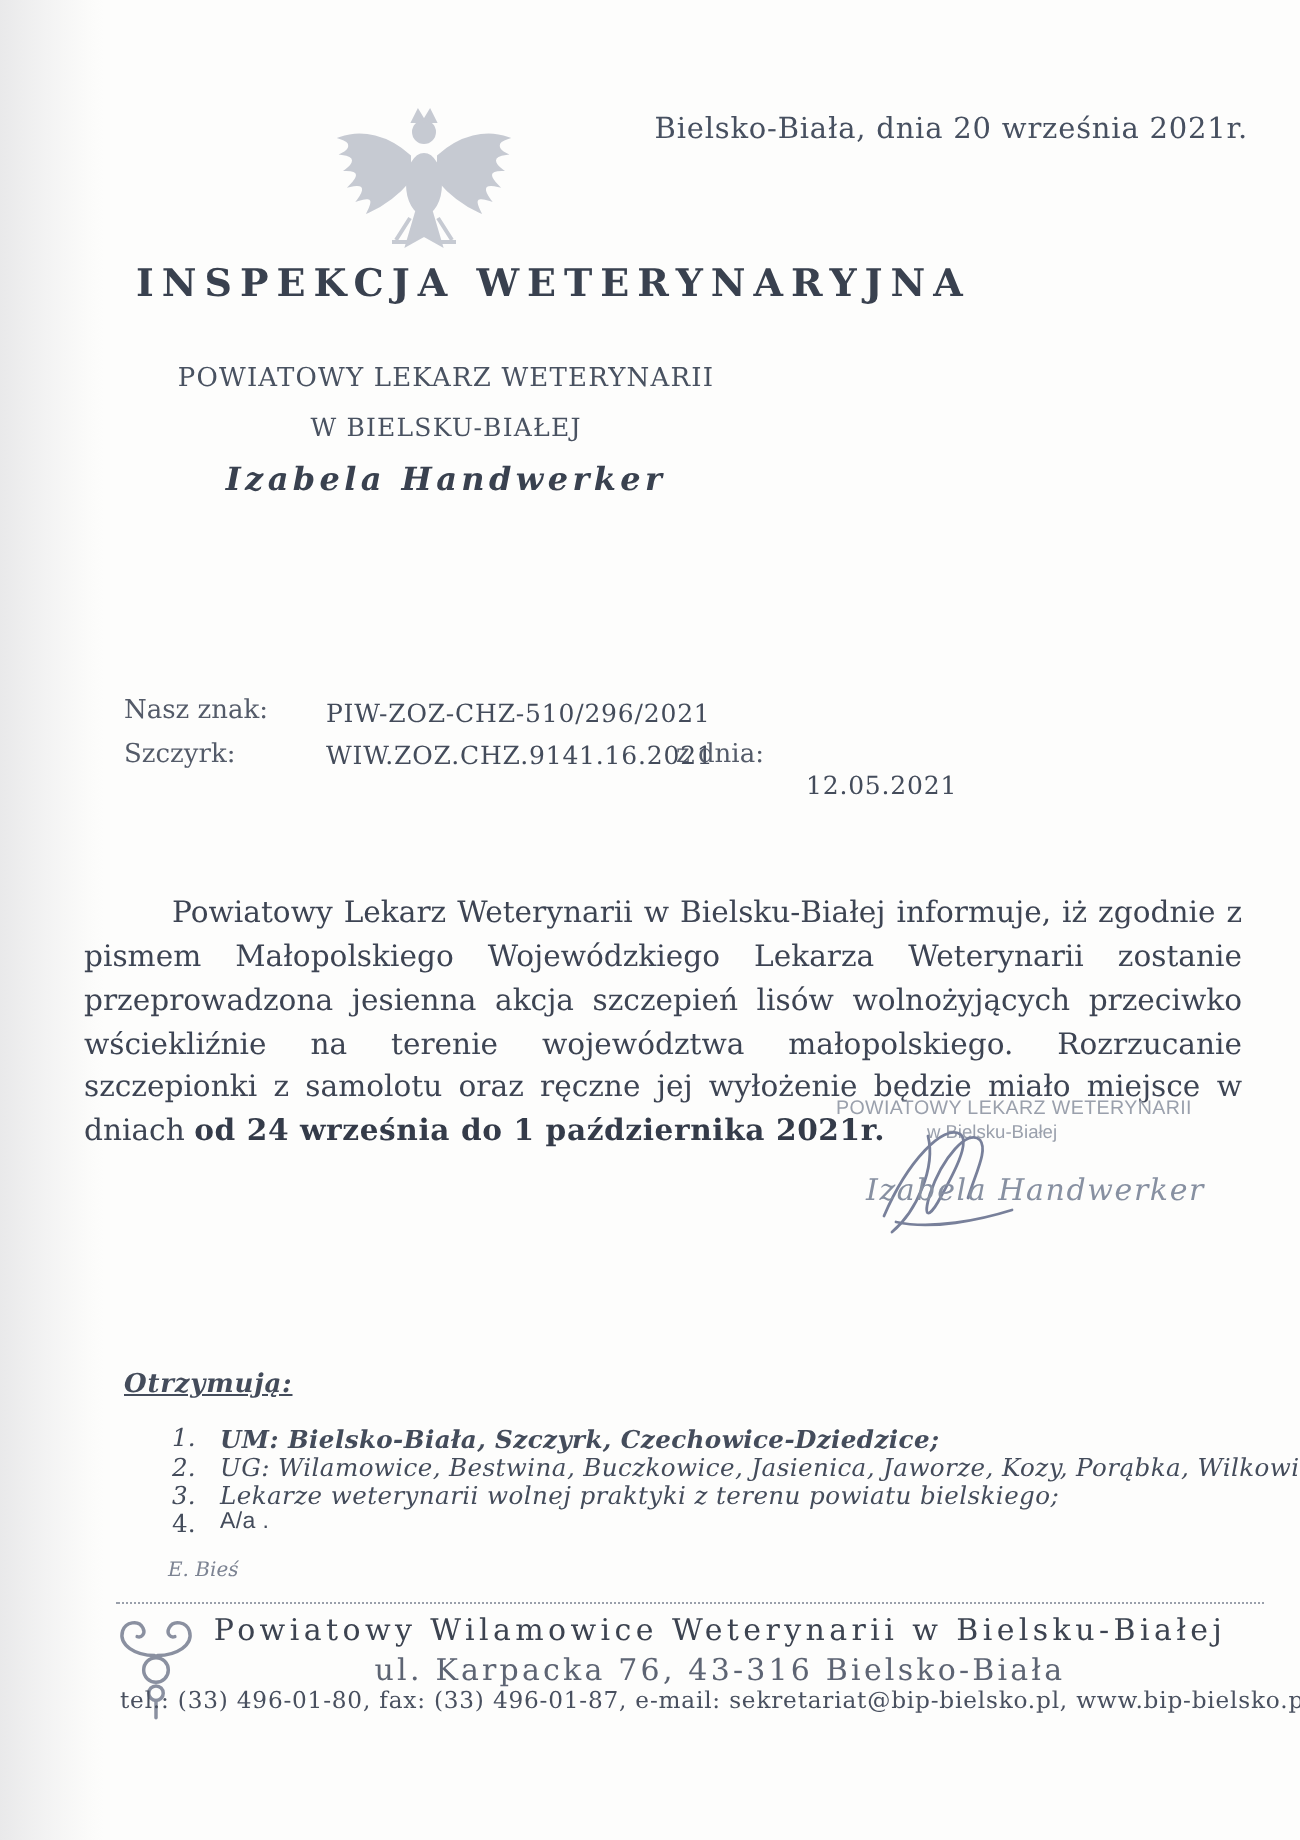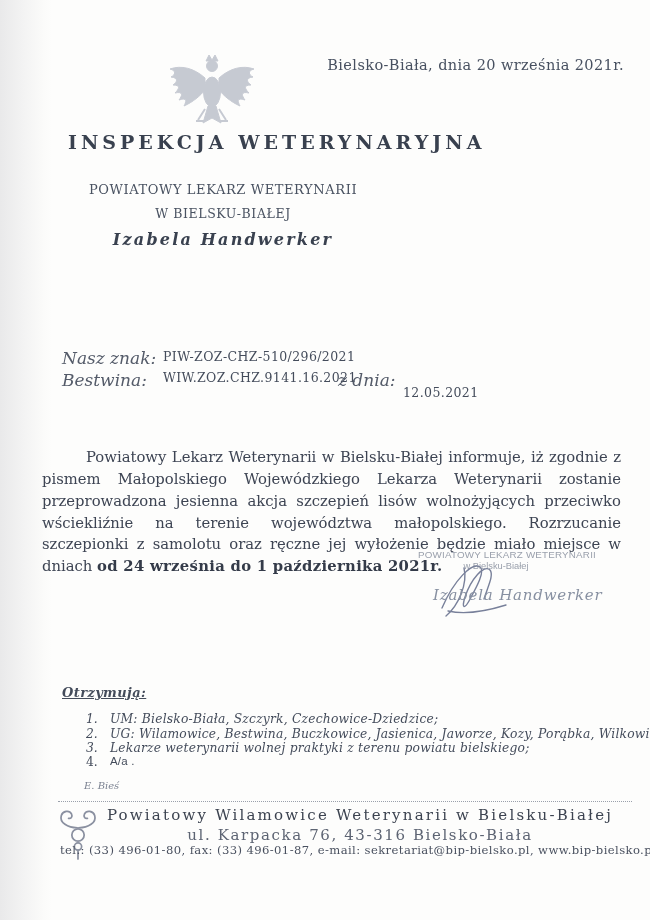--- a/index.html
+++ b/index.html
@@ -9,21 +9,21 @@
     background:linear-gradient(90deg,#e9e9ea 0%,#f3f3f3 45%,#fbfbfa 85%,#fdfdfc 100%);}
   .abs{position:absolute;}
   .date-line{top:57px;right:26px;font-size:14.5px;letter-spacing:0.4px;color:#475060;}
   .eagle{left:162px;top:52px;width:100px;height:84px;opacity:.72;filter:blur(.3px);}
   .org-title{left:68px;top:131px;font-size:19px;font-weight:bold;letter-spacing:4px;color:#39414f;}
   .letterhead{left:56px;top:182px;width:334px;text-align:center;}
   .lh1{font-size:13px;letter-spacing:0.6px;color:#495261;}
   .lh2{margin-top:9px;font-size:12.5px;letter-spacing:0.6px;color:#495261;}
   .lh-name{margin-top:9px;font-size:16px;font-weight:bold;font-style:italic;letter-spacing:2.2px;color:#39414f;}
   .wg{left:334px;top:279px;font-size:15px;font-weight:bold;letter-spacing:0.5px;color:#39414f;}
-  .ref-label{font-size:17px;color:#545b69;font-style:italic;}
+  .ref-label{font-size:13px;color:#545b69;}
   .ref-value{font-size:12.5px;letter-spacing:0.4px;color:#444c5b;}
   .body-par{left:42px;top:431px;width:579px;font-size:14.8px;line-height:21.9px;
     text-align:justify;text-indent:44px;color:#3d4453;}
   .body-par b{letter-spacing:0.3px;color:#343b49;}
   .stamp-l1{left:418px;top:549px;width:156px;text-align:center;font-family:"Liberation Sans",sans-serif;
     font-size:9.8px;letter-spacing:0.2px;color:#9aa0ac;white-space:nowrap;}
   .stamp-l2{left:418px;top:561px;width:156px;text-align:center;font-family:"Liberation Sans",sans-serif;
     font-size:9.3px;color:#9aa0ac;}
   .sig-svg{left:428px;top:558px;width:112px;height:60px;}
   .sig-name{left:433px;top:586px;font-size:15px;font-style:italic;letter-spacing:0.8px;color:#8790a1;}
@@ -67,41 +67,41 @@
 
   <div class="abs letterhead">
     <div class="lh1">POWIATOWY LEKARZ WETERYNARII</div>
     <div class="lh2">W BIELSKU-BIAŁEJ</div>
     <div class="lh-name">Izabela Handwerker</div>
   </div>
 
 
   <div class="abs ref-label" style="left:62px;top:348px;">Nasz znak:</div>
   <div class="abs ref-value" style="left:163px;top:349px;">PIW-ZOZ-CHZ-510/296/2021</div>
-  <div class="abs ref-label" style="left:62px;top:370px;">Bestwina:</div>
+  <div class="abs ref-label" style="left:62px;top:370px;">Szczyrk:</div>
   <div class="abs ref-value" style="left:163px;top:370px;">WIW.ZOZ.CHZ.9141.16.2021</div>
   <div class="abs ref-label" style="left:338px;top:370px;text-align:center;">z dnia:</div>
   <div class="abs ref-value" style="left:403px;top:385px;">12.05.2021</div>
 
   <p class="abs body-par"><span>Powiatowy Lekarz Weterynarii w Bielsku-Białej informuje, iż zgodnie z pismem Małopolskiego Wojewódzkiego Lekarza Weterynarii zostanie przeprowadzona jesienna akcja szczepień lisów wolnożyjących przeciwko wściekliźnie na terenie województwa małopolskiego. Rozrzucanie szczepionki z samolotu oraz ręczne jej wyłożenie będzie miało miejsce w dniach </span><b>od 24 września do 1 października 2021r.</b></p>
 
   <div class="abs stamp-l1">POWIATOWY LEKARZ WETERYNARII</div>
   <div class="abs stamp-l2">w Bielsku-Białej</div>
   <svg class="abs sig-svg" viewBox="0 0 112 60">
     <g fill="none" stroke="#78809a" stroke-width="1.4" stroke-linecap="round">
       <path d="M14,50 C26,22 44,4 52,9 C58,13 47,32 41,43 C37,50 33,52 37,39 C43,21 56,6 62,12 C66,17 60,28 56,41"></path>
       <path d="M36,10 C40,26 30,48 18,58"></path>
       <path d="M20,53 C38,57 62,52 78,47"></path>
     </g>
   </svg>
   <div class="abs sig-name">Izabela Handwerker</div>
 
   <div class="abs otrzymuja">Otrzymują:</div>
   <span class="dist-num" style="top:712px;">1.</span>
-  <span class="dist-txt" style="top:712px;">UM: Bielsko-Biała, Szczyrk, Czechowice-Dziedzice;</span>
+  <span class="dist-txt" style="top:712px;font-weight:bold;">UM: Bielsko-Biała, Szczyrk, Czechowice-Dziedzice;</span>
   <span class="dist-num" style="top:727px;">2.</span>
   <span class="dist-txt" style="top:727px;">UG: Wilamowice, Bestwina, Buczkowice, Jasienica, Jaworze, Kozy, Porąbka, Wilkowice;</span>
   <span class="dist-num" style="top:741px;">3.</span>
   <span class="dist-txt" style="top:741px;">Lekarze weterynarii wolnej praktyki z terenu powiatu bielskiego;</span>
   <span class="dist-num" style="top:755px;font-style:normal;">4.</span>
   <span class="dist-txt dist-plain" style="top:755px;">A/a .</span>
   <div class="abs initials">E. Bieś</div>
 
   <div class="abs dotline"></div>
   <svg class="abs vet-icon" viewBox="0 0 60 80">

